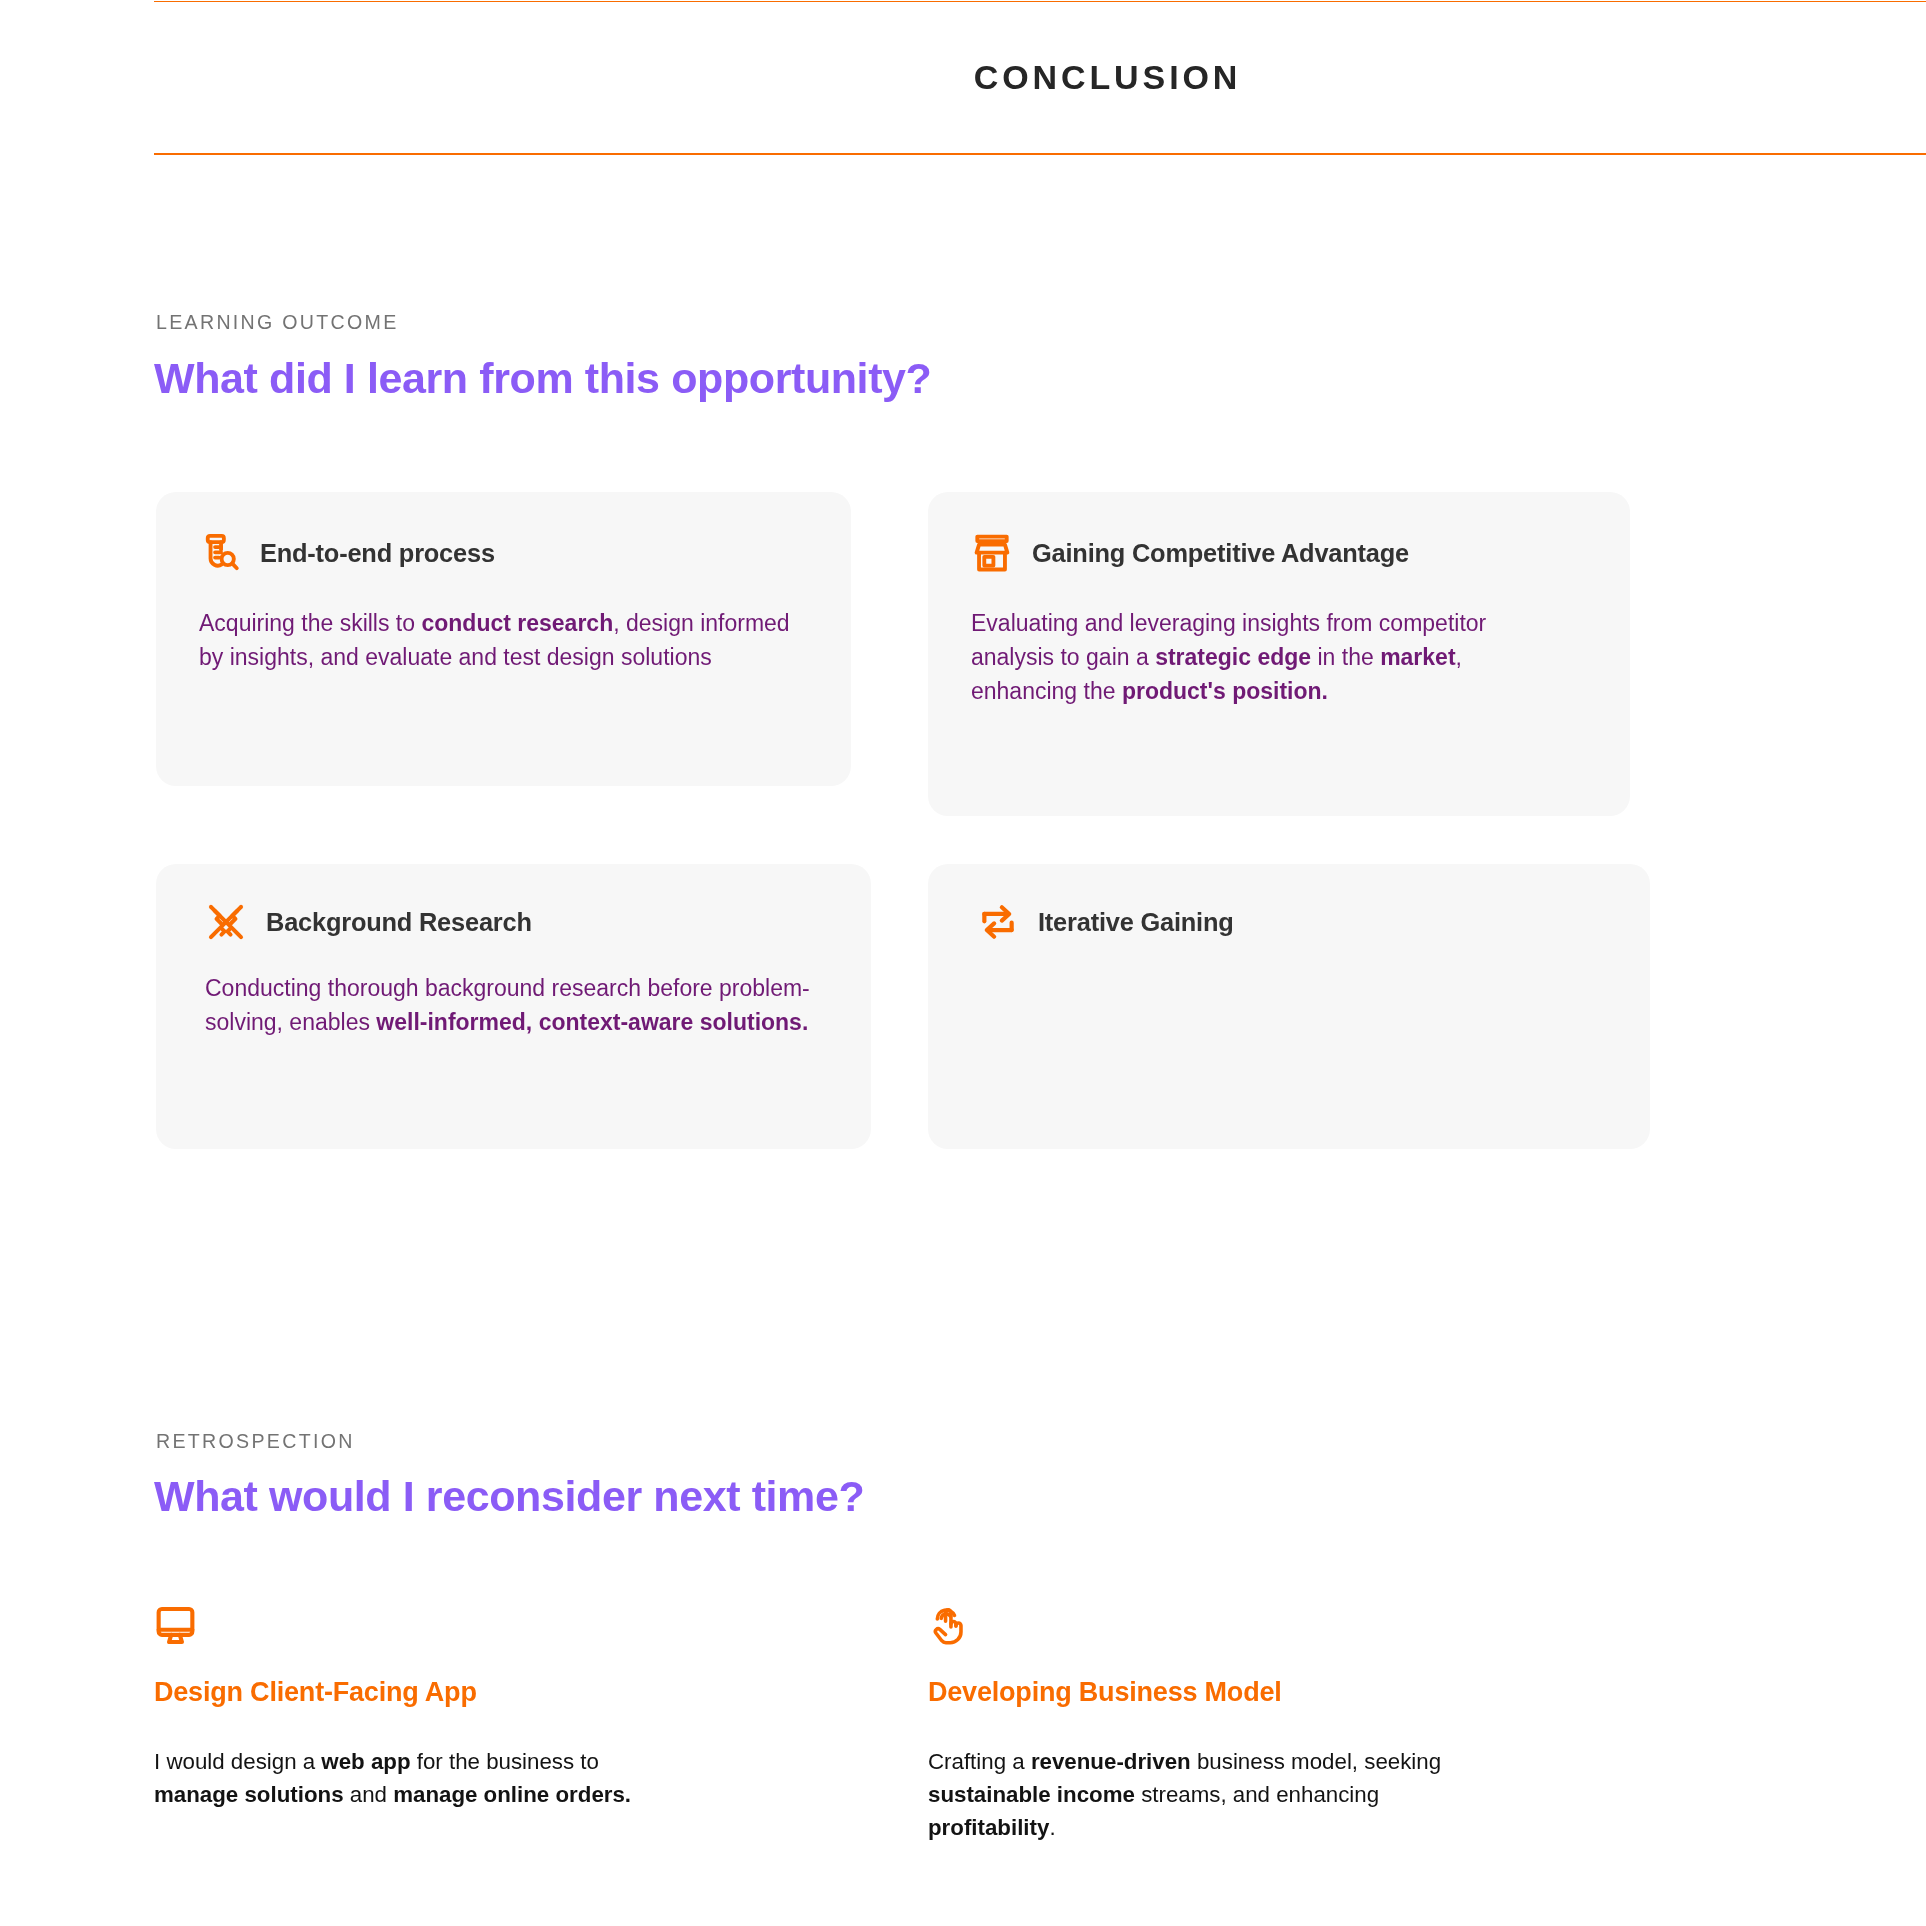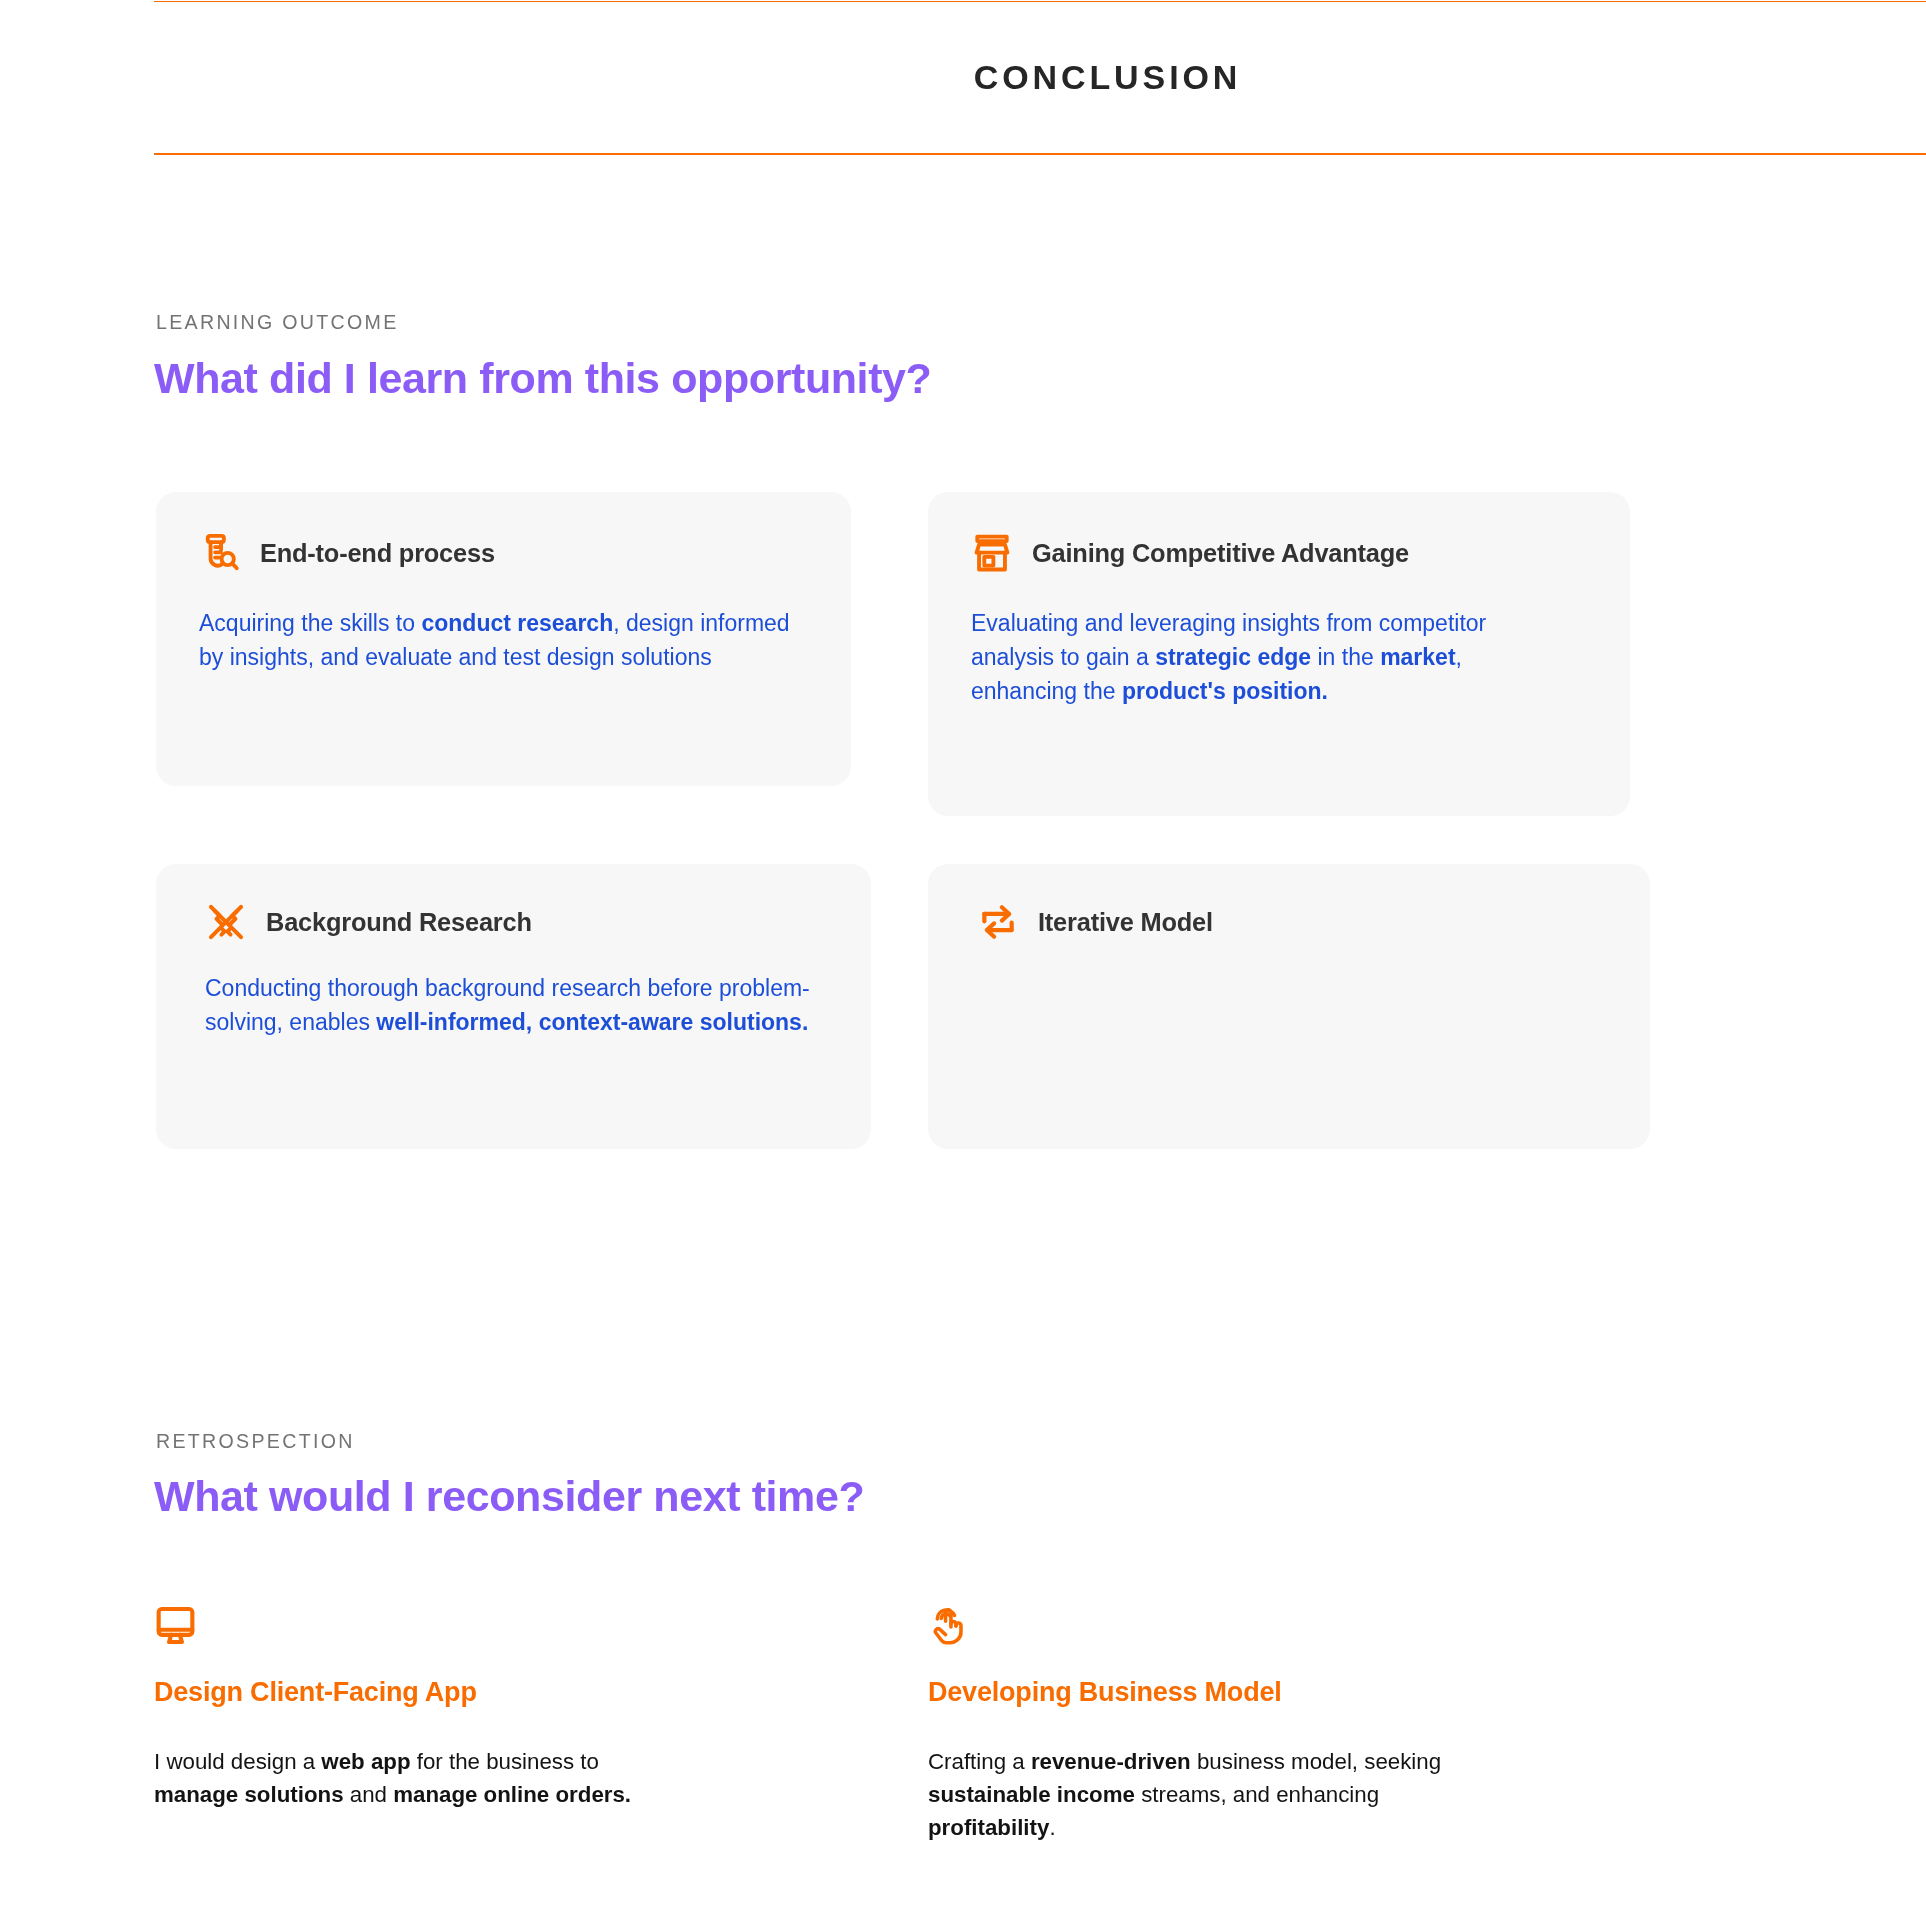--- a/index.html
+++ b/index.html
@@ -101,21 +101,21 @@
     font-weight: 700;
     color: #333333;
     white-space: nowrap;
     letter-spacing: -0.2px;
   }
   .card-body {
     position: absolute;
     font-size: 23px;
     line-height: 1.48;
     font-weight: 400;
-    color: #1d4ed8;
+    color: #701a75;
   }
   .card-body b { font-weight: 700; }
 
   
   #card-end-to-end      { left: 156px;  top: 492px; width: 695px; height: 294px; }
   #card-end-to-end .card-head { left: 43px; top: 40px; }
   #card-end-to-end .card-body { left: 43px; top: 114px; width: 616px; }
 
   
   #card-competitive      { left: 928px; top: 492px; width: 702px; height: 324px; }
@@ -225,21 +225,21 @@
     <span class="card-icon">
       <svg viewBox="0 0 24 24" width="42" height="42" fill="none" stroke="#f96c00" stroke-width="2.4" stroke-linecap="round" stroke-linejoin="round">
         <path d="M4.2 7.4h13.2"></path>
         <path d="M14.2 3.6 18.4 7.4 14.2 11.2"></path>
         <path d="M19.8 16.6H6.6"></path>
         <path d="M9.8 12.8 5.6 16.6 9.8 20.4"></path>
         <path d="M4.2 7.4v4.2"></path>
         <path d="M19.8 16.6v-4.2"></path>
       </svg>
     </span>
-    <span class="card-title">Iterative Model</span>
+    <span class="card-title">Iterative Gaining</span>
   </div>
 </div>
 
 <div class="section-eyebrow" id="eyebrow-retro">RETROSPECTION</div>
 <div class="section-heading" id="heading-retro">What would I reconsider next time?</div>
 
 <div class="retro-item" id="retro-client-app">
   <span class="retro-icon">
     <svg viewBox="0 0 24 24" width="43" height="43" fill="none" stroke="#f96c00" stroke-width="2.3" stroke-linecap="round" stroke-linejoin="round">
       <rect x="2.6" y="2.8" width="18.8" height="14.4" rx="1.8"></rect>

